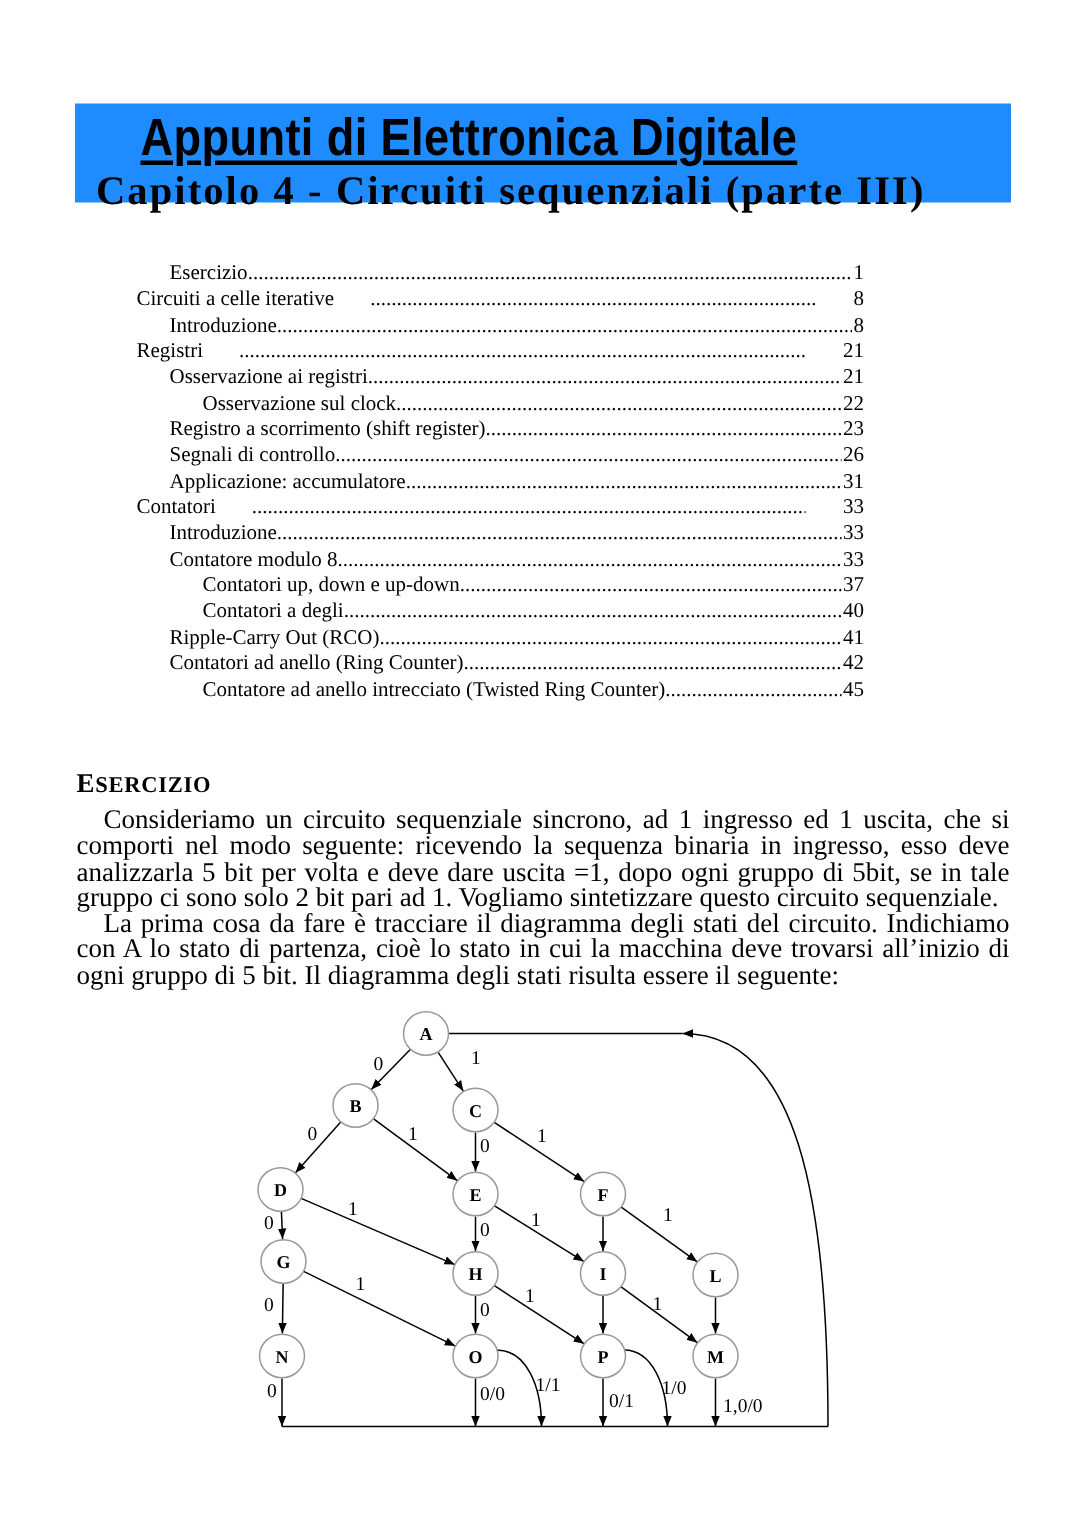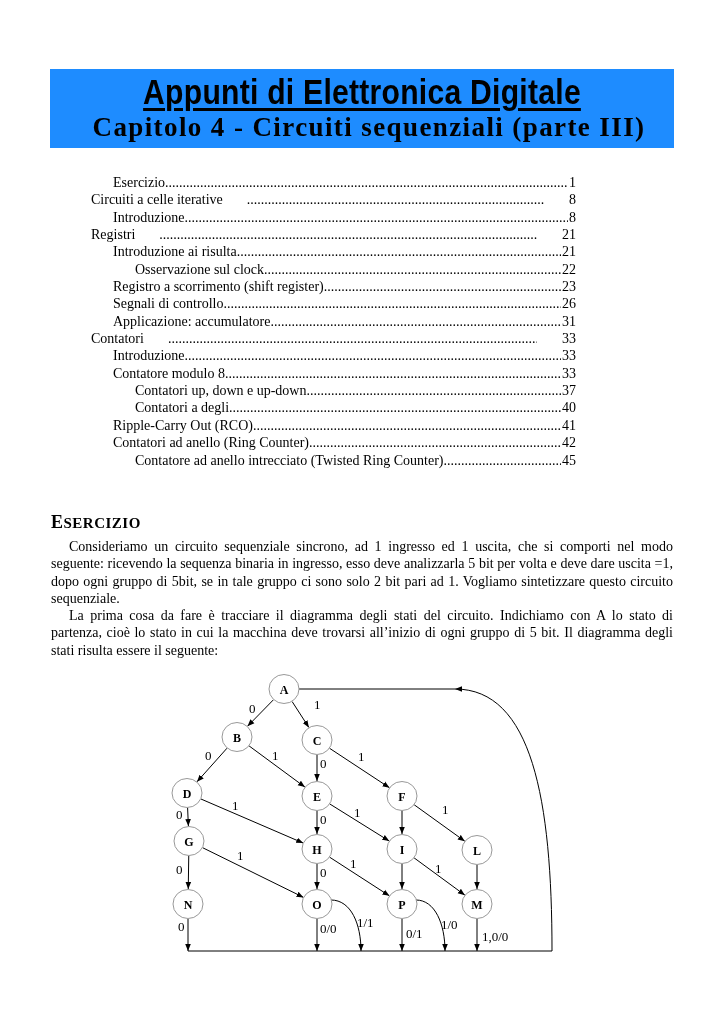--- a/index.html
+++ b/index.html
@@ -1,37 +1,37 @@
 <!DOCTYPE html>
 <html><head>
 <meta charset="utf-8">
 <style>
   html, body { margin: 0; padding: 0; background: #ffffff; }
   body { width: 724px; height: 1024px; position: relative; overflow: hidden;
          font-family: "Liberation Serif", "DejaVu Serif", serif; color: #000; }
-  .title-box { position: absolute; left: 50px; top: 69px; width: 624px; height: 79px;
-               background: #1e8cff; text-align: center; }
+  .title-box { position: absolute; left: 50px; top: 69px; width: 624px; height: 66px;
+               background: #1e8cff; text-align: left; }
   .title-main { position: absolute; left: 0; right: 0; top: 3px; font-family: "Liberation Sans", "DejaVu Sans", sans-serif;
                 font-weight: bold; font-size: 35px; letter-spacing: 0.3px; text-decoration: underline;
                 text-decoration-thickness: 3px; text-underline-offset: 4px; transform: scaleX(0.86); transform-origin: center;
                 white-space: nowrap; }
   .title-sub { position: absolute; left: 0; right: 0; top: 43px; font-weight: bold; font-size: 27px;
                letter-spacing: 1.4px; white-space: nowrap; margin-left: 14px; }
   .toc { position: absolute; left: 91px; top: 174px; width: 485px; font-size: 14px; }
   .toc-row { height: 17.35px; line-height: 17.35px; display: flex; white-space: nowrap; }
   .toc-row.l1 { padding-left: 0; gap: 24px; }
   .toc-row.l2 { padding-left: 22px; }
   .toc-row.l3 { padding-left: 44px; }
   .toc-title { flex: 0 0 auto; }
   .toc-dots { flex: 1 1 auto; overflow: hidden; }
   .toc-dots::before { content: "........................................................................................................................................................................................"; }
   .toc-page { flex: 0 0 auto; text-align: right; padding-left: 1px; }
   .section-head { position: absolute; left: 51px; top: 512px; font-weight: bold; font-size: 15px; letter-spacing: 0.5px; }
   .section-head .big { font-size: 18px; }
-  .body-text { position: absolute; left: 51px; top: 538px; width: 622px; font-size: 14px; line-height: 17.3px;
+  .body-text { position: absolute; left: 51px; top: 538px; width: 622px; font-size: 18px; line-height: 17.3px;
                text-align: justify; }
   .body-text p { margin: 0; text-indent: 18px; }
   .diagram { position: absolute; left: 0; top: 0; width: 724px; height: 1024px; pointer-events: none; }
   .diagram text { font-family: "Liberation Serif", "DejaVu Serif", serif; }
 </style>
 </head>
 <body>
 
 <div class="title-box">
   <div class="title-main">Appunti di Elettronica Digitale</div>
@@ -53,21 +53,21 @@
       <span class="toc-title">Introduzione</span>
       <span class="toc-dots"></span>
       <span class="toc-page">8</span>
     </div>
     <div class="toc-row l1">
       <span class="toc-title">Registri</span>
       <span class="toc-dots"></span>
       <span class="toc-page">21</span>
     </div>
     <div class="toc-row l2">
-      <span class="toc-title">Introduzione ai risulta</span>
+      <span class="toc-title">Osservazione ai registri</span>
       <span class="toc-dots"></span>
       <span class="toc-page">21</span>
     </div>
     <div class="toc-row l3">
       <span class="toc-title">Osservazione sul clock</span>
       <span class="toc-dots"></span>
       <span class="toc-page">22</span>
     </div>
     <div class="toc-row l2">
       <span class="toc-title">Registro a scorrimento (shift register)</span>

